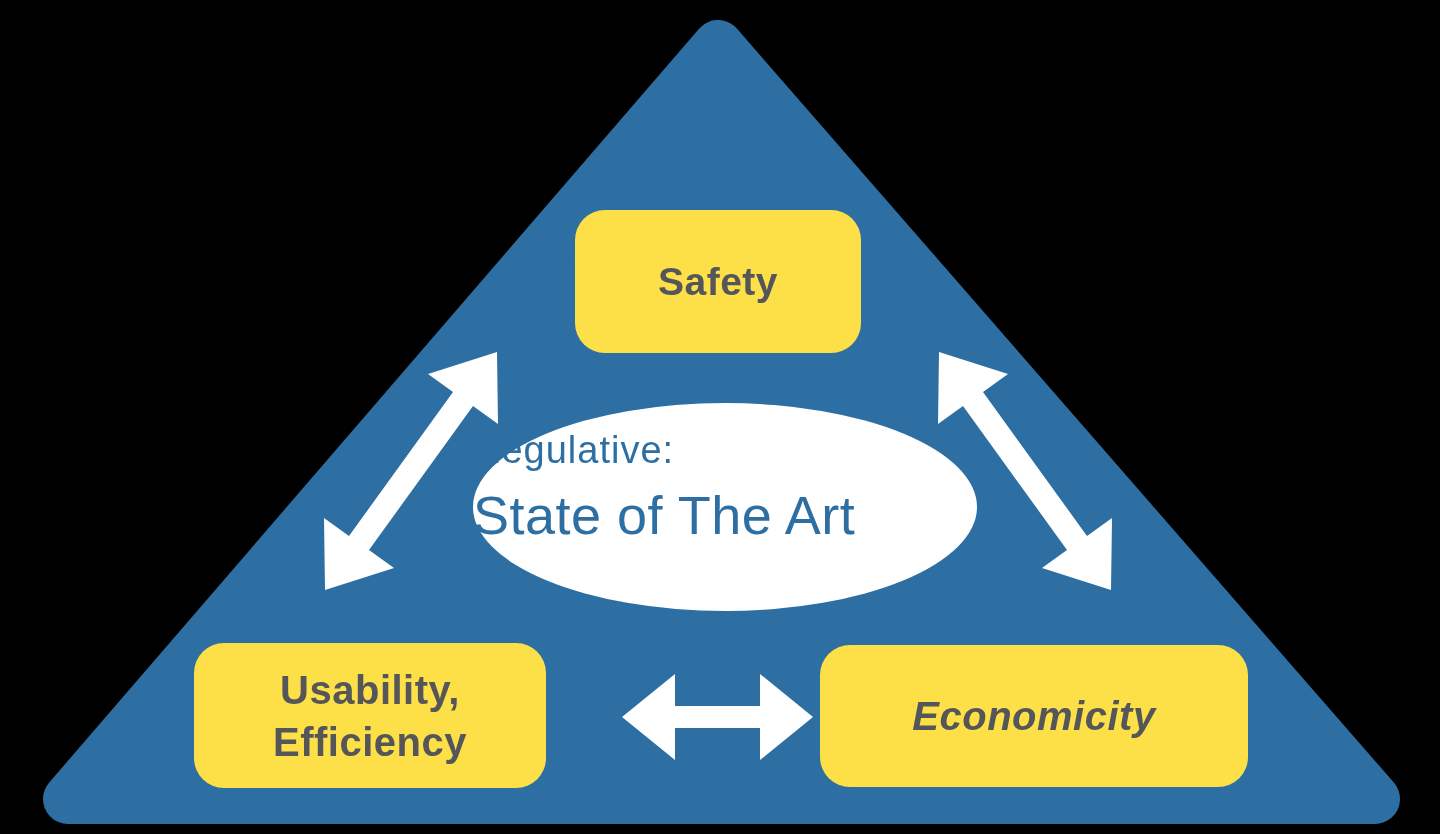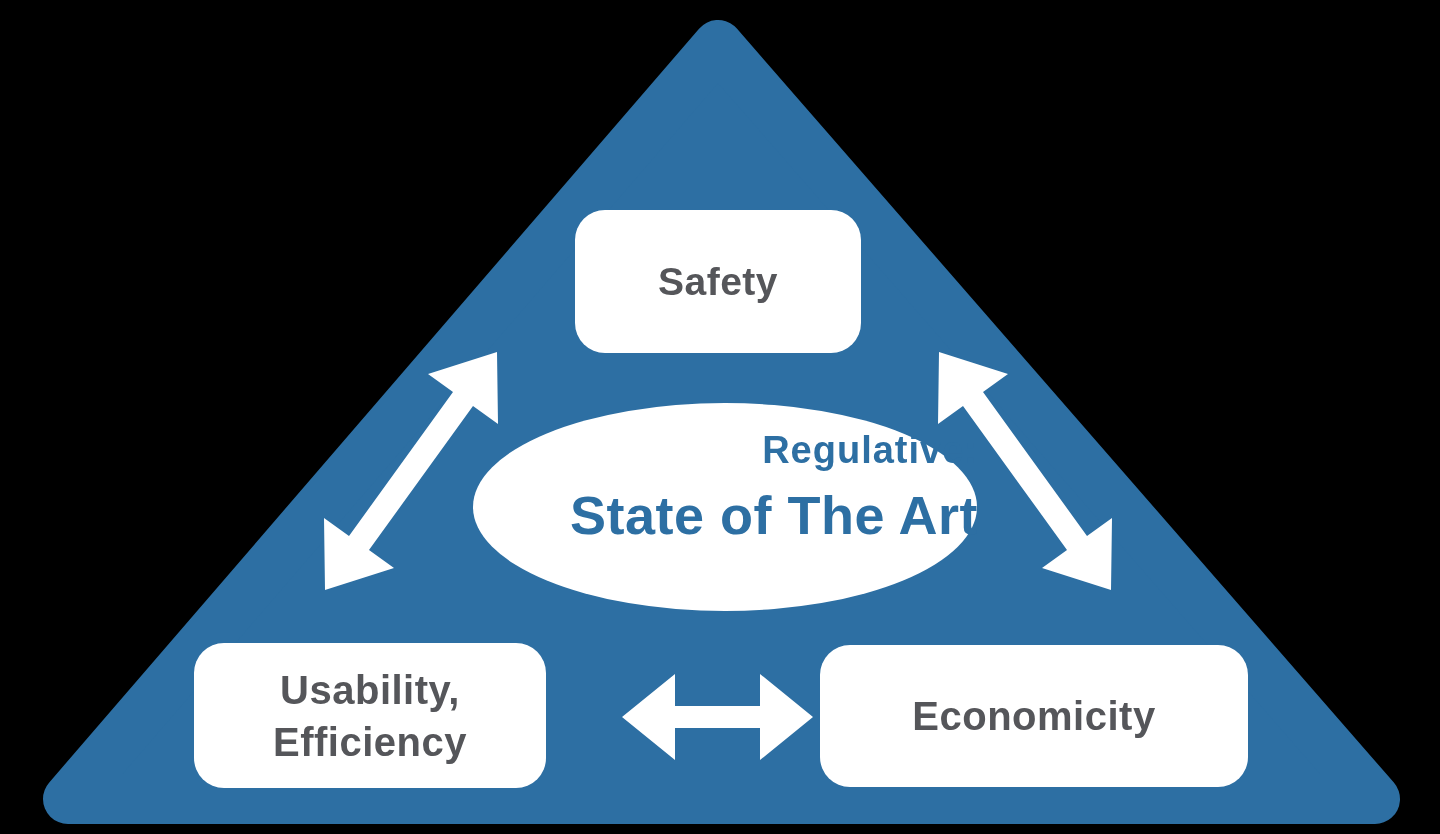--- a/index.html
+++ b/index.html
@@ -17,21 +17,21 @@
     height: 834px;
     background: #000000;
   }
   .canvas svg {
     position: absolute;
     left: 0;
     top: 0;
   }
   .node {
     position: absolute;
-    background: #ffffff;
+    background: #fde047;
     border-radius: 30px;
     display: flex;
     align-items: center;
     justify-content: center;
     font-weight: 700;
     color: #55565A;
     text-align: center;
     letter-spacing: 0.5px;
   }
   .node-top {
@@ -49,35 +49,36 @@
     font-size: 40px;
     line-height: 1.3;
     white-space: pre-line;
   }
   .node-br {
     left: 820px;
     top: 645px;
     width: 428px;
     height: 142px;
     font-size: 40px;
+    font-style: italic;
   }
   .center-label {
     position: absolute;
     left: 473px;
     top: 403px;
     width: 505px;
     height: 208px;
     display: flex;
     flex-direction: column;
-    align-items: flex-end;
+    align-items: flex-start;
     justify-content: center;
     box-sizing: border-box;
     padding-bottom: 40px;
     color: #2D6FA3;
-    font-weight: 700;
+    font-weight: 400;
     text-align: center;
     gap: 12px;
   }
   .center-line1 {
     font-size: 38px;
     letter-spacing: 1px;
   }
   .center-line2 {
     font-size: 54px;
     letter-spacing: 0.5px;

